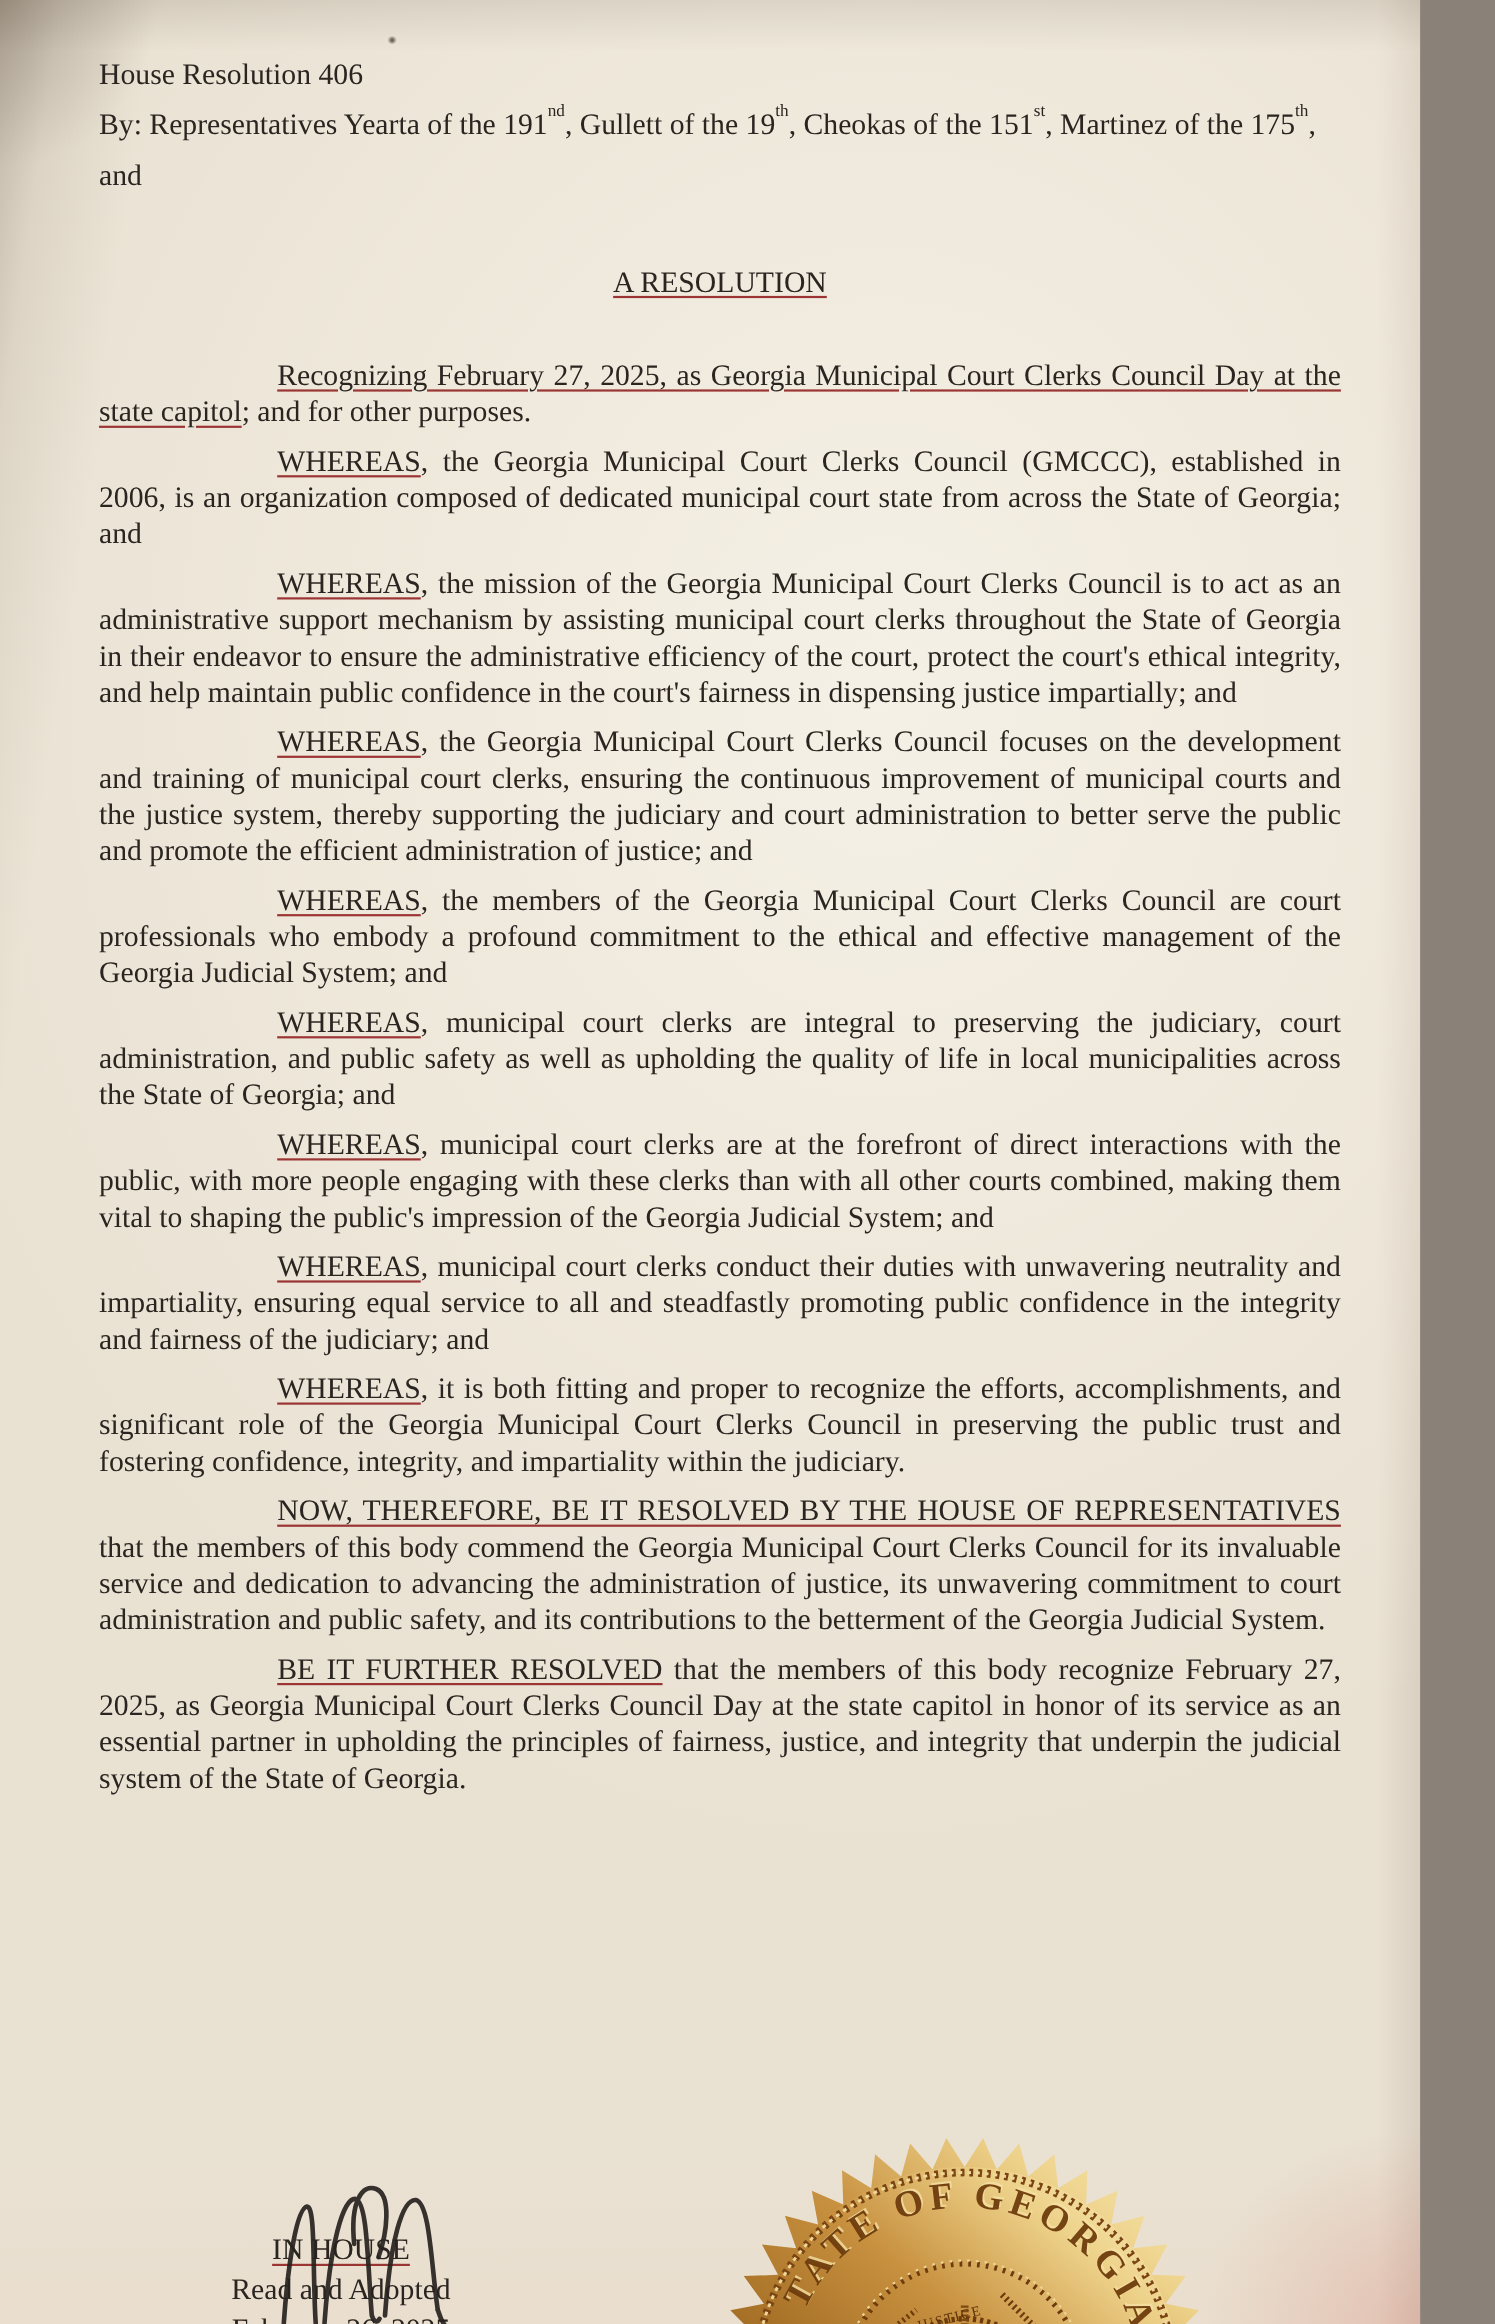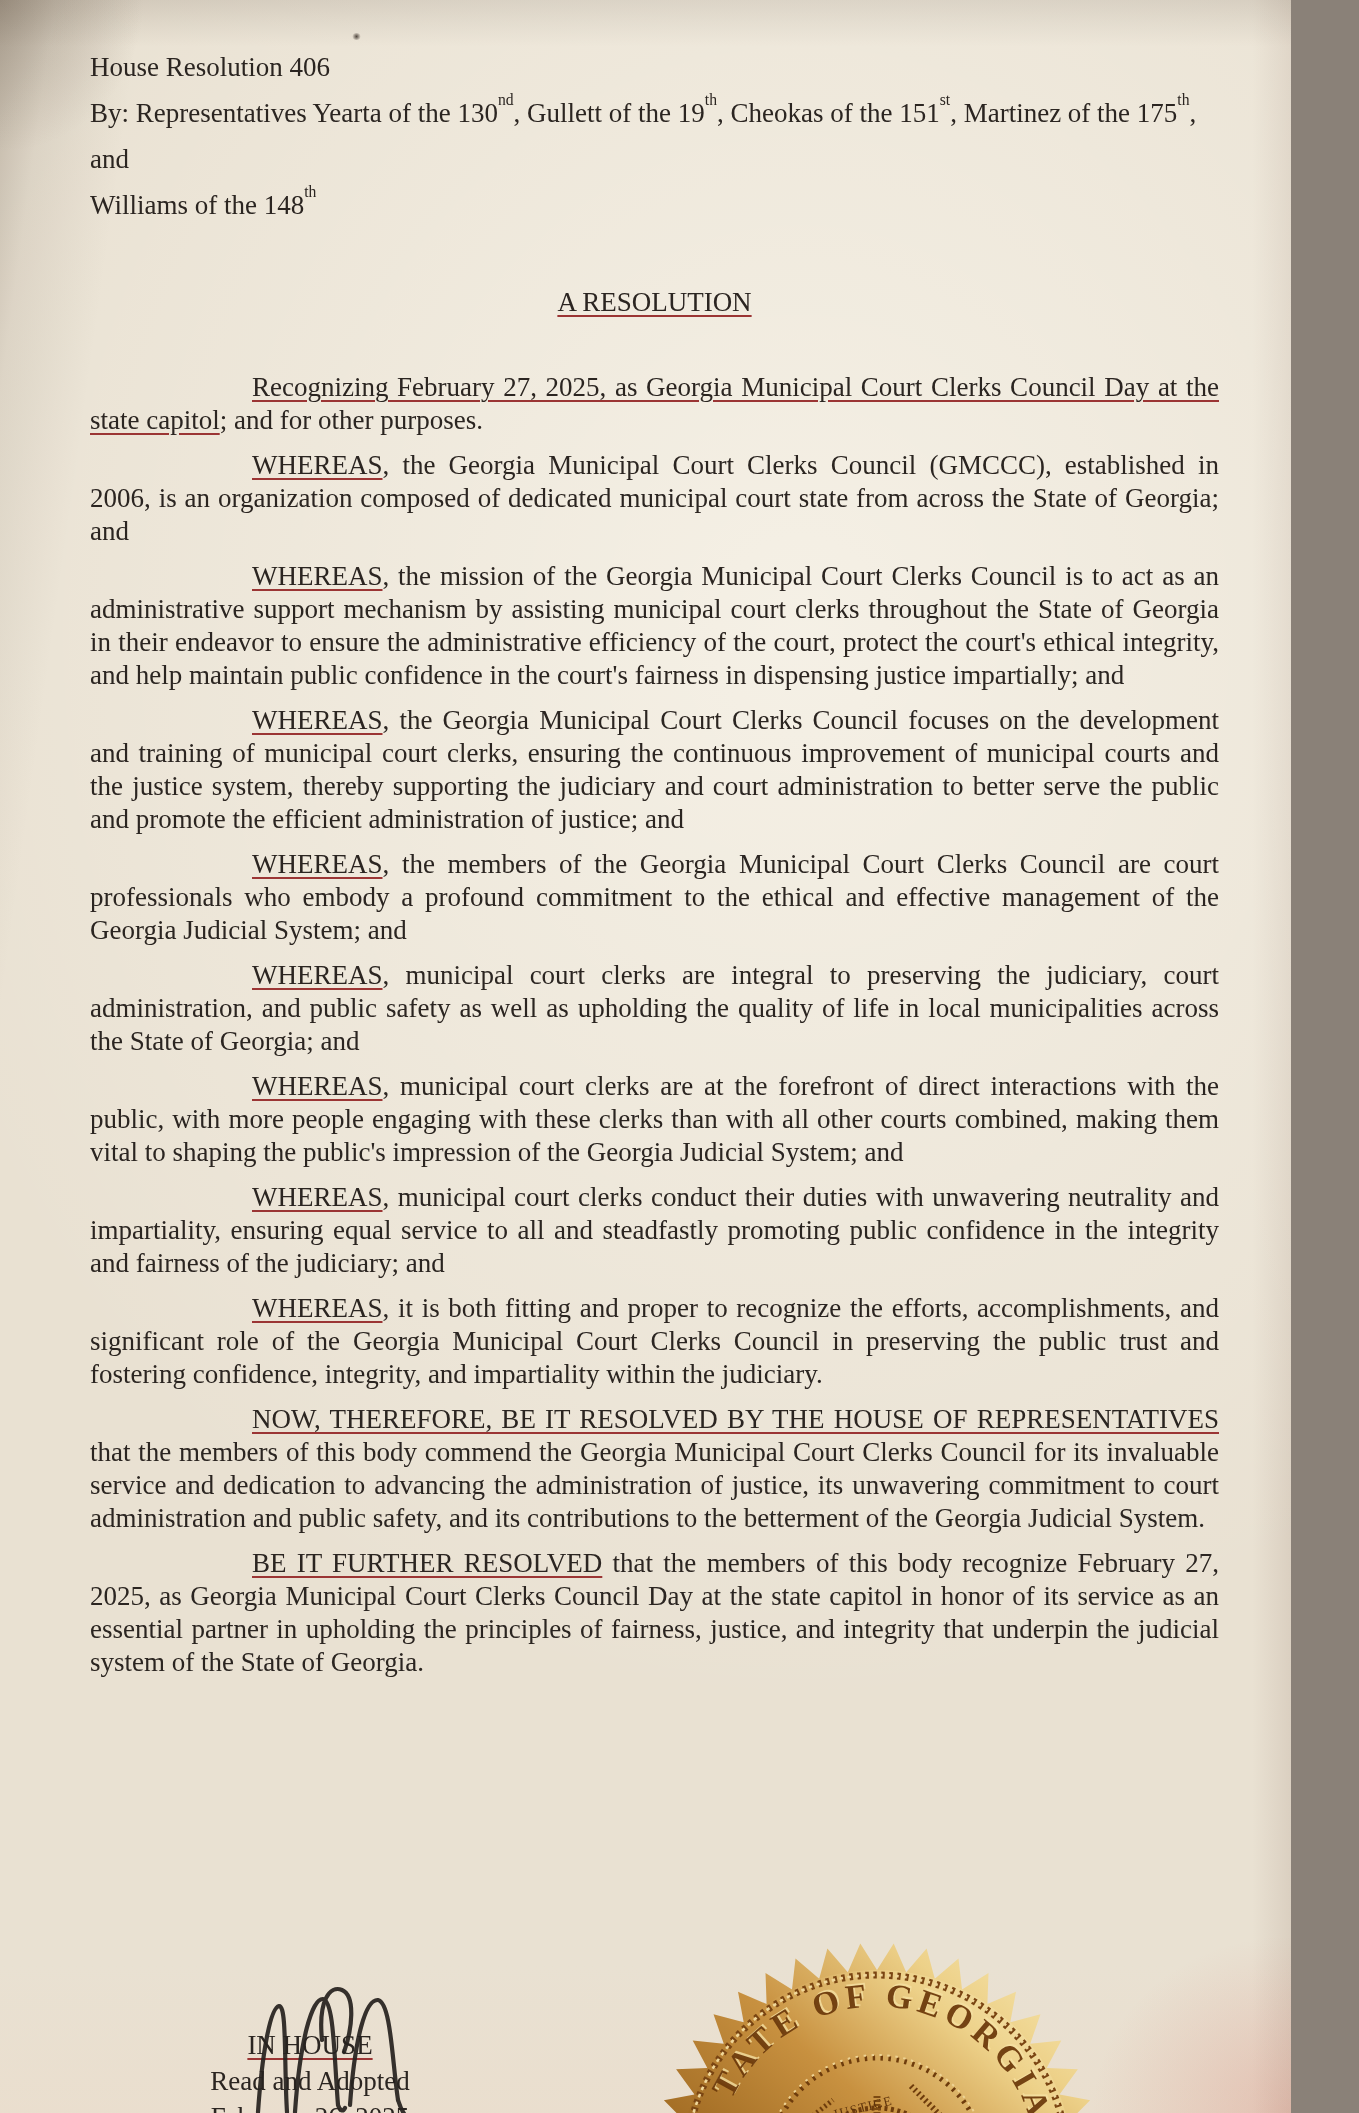--- a/index.html
+++ b/index.html
@@ -37,22 +37,21 @@
 <body>
 
 <div class="page">
 
   <div class="speck"></div>
 
   <div class="text-col">
 
     <div class="doc-header">
       <div>House Resolution 406</div>
-      <div><span>By: Representatives Yearta of the 130</span><sup class="ord">nd</sup><span>, Gullett of the 19</span><sup class="ord">th</sup><span>, Cheokas of the 151</span><sup class="ord">st</sup><span>, Martinez of the 175</span><sup class="ord">th</sup><span>, and</span></div>
-      <div><span>Williams of the 148</span><sup class="ord">th</sup></div>
+      <div><span>By: Representatives Yearta of the 191</span><sup class="ord">nd</sup><span>, Gullett of the 19</span><sup class="ord">th</sup><span>, Cheokas of the 151</span><sup class="ord">st</sup><span>, Martinez of the 175</span><sup class="ord">th</sup><span>, and</span></div>
     </div>
 
     <h1 class="doc-title"><span class="ul">A RESOLUTION</span></h1>
 
     <p class="body-par first"><span class="ul">Recognizing February 27, 2025, as Georgia Municipal Court Clerks Council Day at the state capitol</span><span>; and for other purposes.</span></p>
     <p class="body-par"><span class="ul">WHEREAS</span><span>, the Georgia Municipal Court Clerks Council (GMCCC), established in 2006, is an organization composed of dedicated municipal court state from across the State of Georgia; and</span></p>
     <p class="body-par"><span class="ul">WHEREAS</span><span>, the mission of the Georgia Municipal Court Clerks Council is to act as an administrative support mechanism by assisting municipal court clerks throughout the State of Georgia in their endeavor to ensure the administrative efficiency of the court, protect the court's ethical integrity, and help maintain public confidence in the court's fairness in dispensing justice impartially; and</span></p>
     <p class="body-par"><span class="ul">WHEREAS</span><span>, the Georgia Municipal Court Clerks Council focuses on the development and training of municipal court clerks, ensuring the continuous improvement of municipal courts and the justice system, thereby supporting the judiciary and court administration to better serve the public and promote the efficient administration of justice; and</span></p>
     <p class="body-par"><span class="ul">WHEREAS</span><span>, the members of the Georgia Municipal Court Clerks Council are court professionals who embody a profound commitment to the ethical and effective management of the Georgia Judicial System; and</span></p>
     <p class="body-par"><span class="ul">WHEREAS</span><span>, municipal court clerks are integral to preserving the judiciary, court administration, and public safety as well as upholding the quality of life in local municipalities across the State of Georgia; and</span></p>

